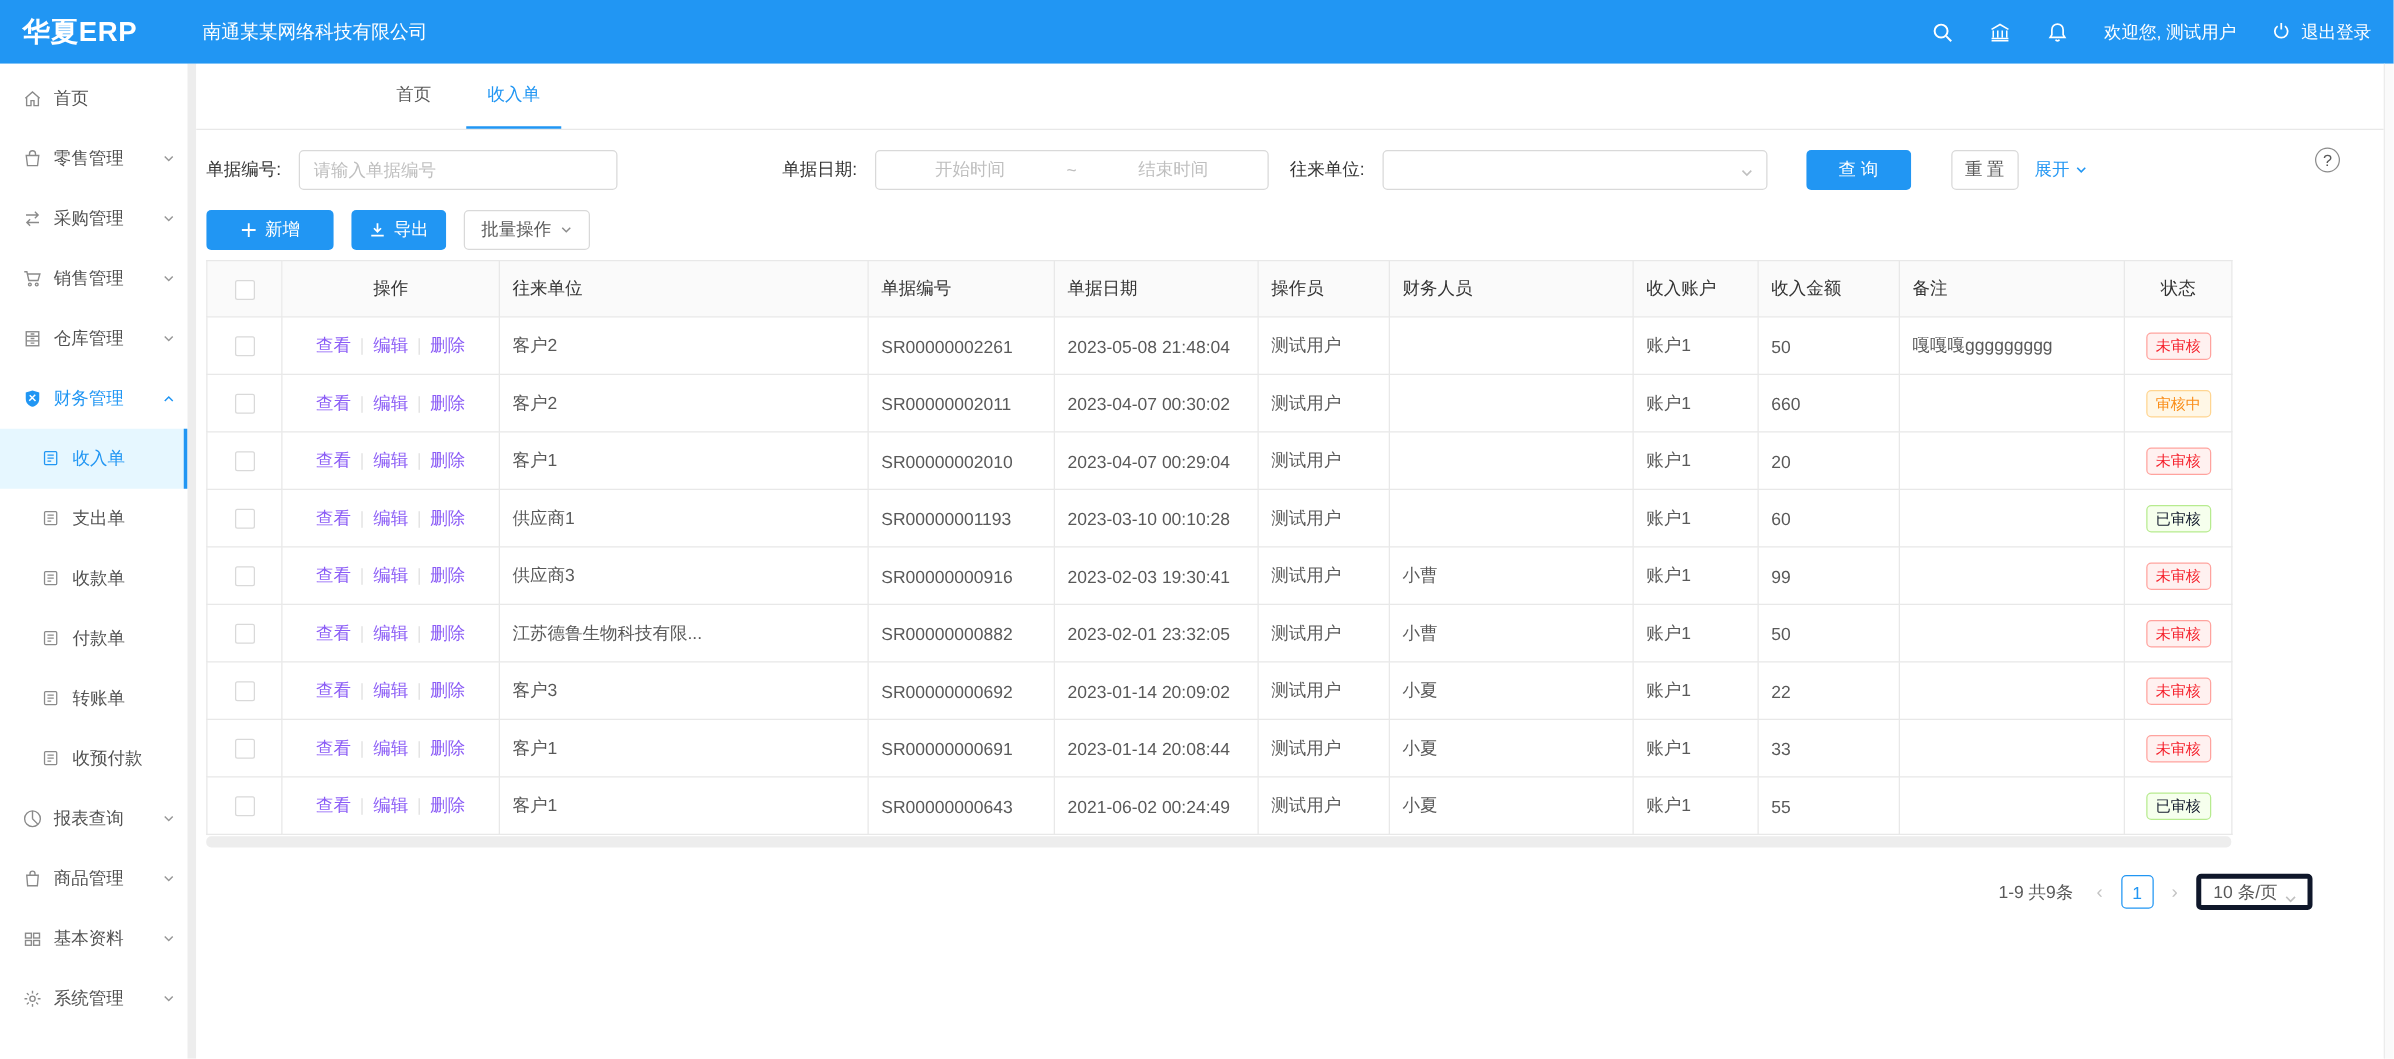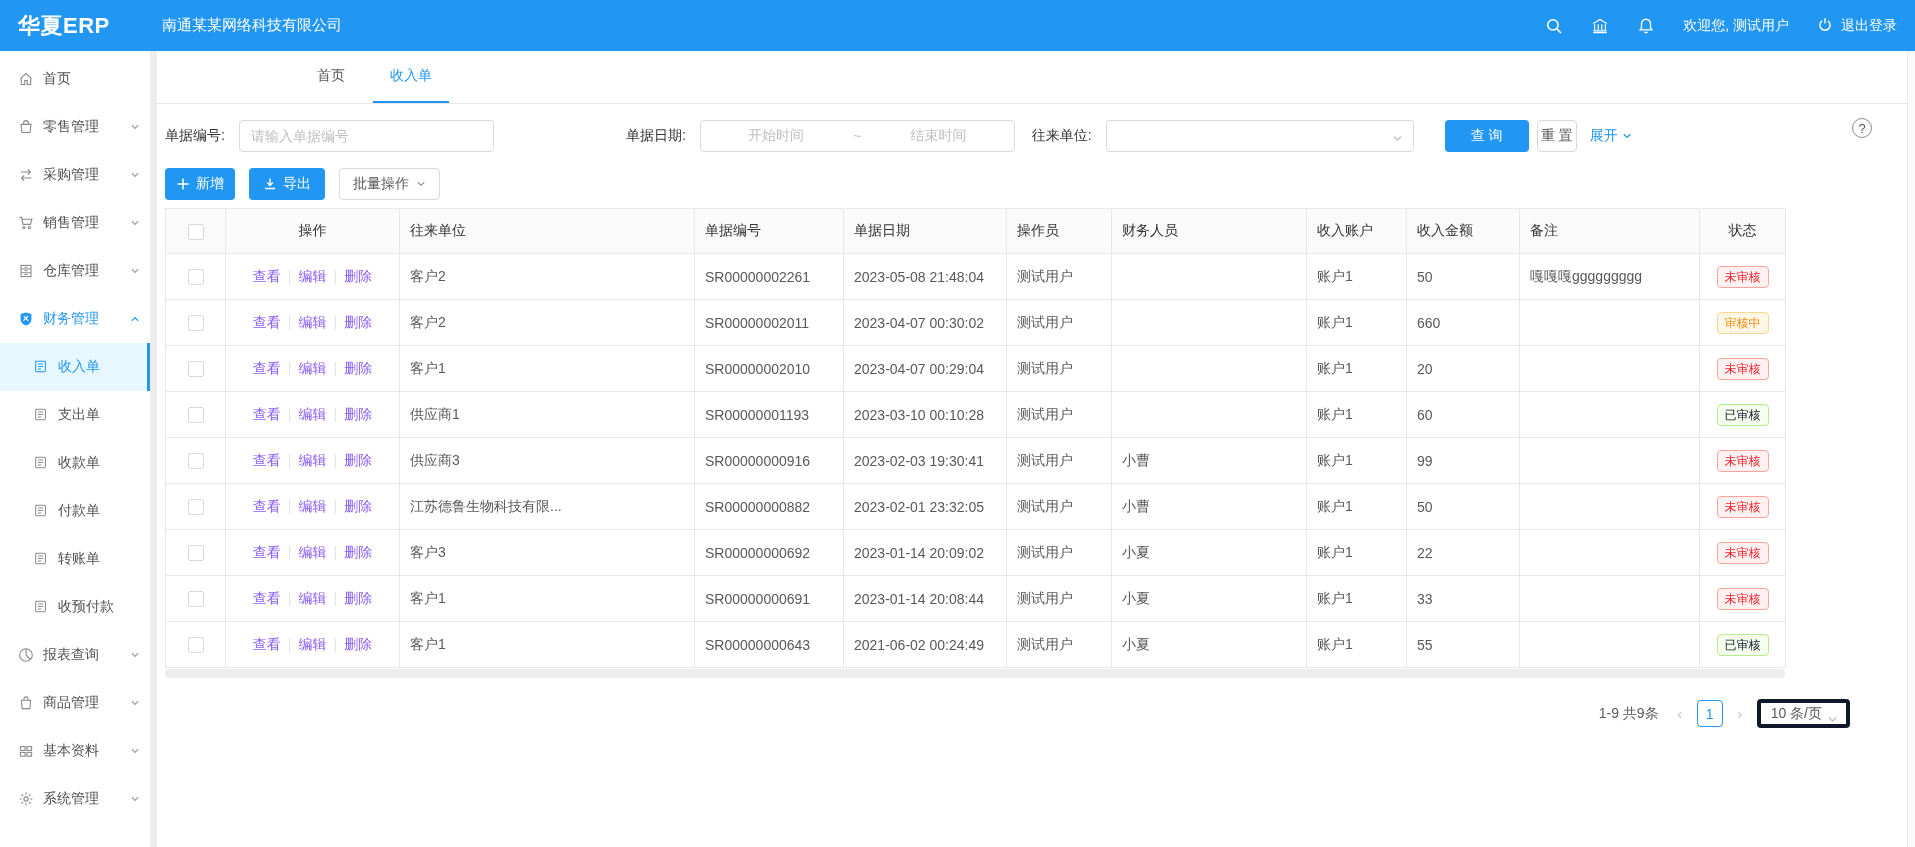--- a/index.html
+++ b/index.html
@@ -48,27 +48,27 @@
   #f-range .rp { flex:1; text-align:center; }
   #f-range .rsep { color:#bfbfbf; padding:0 2px; }
   #f-partner { width:308px; margin-left:14px; position:relative; }
   .sel-arrow { position:absolute; right:10px; top:10px; width:11px; height:11px; color:#c0c0c0; }
   .lbl-gap1 { margin-left:132px; }
   .lbl-gap2 { margin-left:17px; }
   .btn { height:32px; border-radius:4px; font-size:14px; display:inline-flex; align-items:center; justify-content:center; cursor:pointer; border:1px solid transparent; }
   .btn.primary { background:#2196f3; color:#fff; }
   .btn.plain { background:#fff; color:#595959; border-color:#d9d9d9; }
   #btn-search { width:84px; margin-left:31px; }
-  #btn-reset { width:40px; margin-left:8px;font-family:Liberation Serif, serif; }
+  #btn-reset { width:54px; margin-left:32px;font-family:Liberation Serif, serif; }
   .expand-link { margin-left:13px; color:#2196f3; font-size:14px; display:flex; align-items:center; gap:4px; cursor:pointer; }
   .expand-link .chev { color:#2196f3; margin:0; }
 
   
   .toolbar { display:flex; align-items:center; margin-top:16px; height:32px; }
-  #btn-add { margin-left:8px; padding:0 10px; gap:6px;align-items:center; }
+  #btn-add { margin-left:8px; padding:0 26px; gap:6px;align-items:center; }
   #btn-export { margin-left:14px; padding:0 13px; gap:6px; }
   #btn-batch { margin-left:14px; padding:0 13px; gap:7px; }
   .btn-ic { width:14px; height:14px; display:inline-flex; }
   .help-icon { position:absolute; top:14px; left:1695px; width:20px; height:20px; border:1px solid #8c8c8c; border-radius:50%; color:#595959; font-size:13px; display:flex; align-items:center; justify-content:center; cursor:pointer; }
 
   
   .tbl-wrap { margin-left:8px; margin-top:8px; width:1620px; }
   table { border-collapse:collapse; table-layout:fixed; width:1620px; font-size:14px; }
   th, td { border:1px solid #e8e8e8; padding:0 10px; overflow:hidden; white-space:nowrap; text-overflow:ellipsis; }
   thead th { background:#fafafa; height:45px; color:#333; font-weight:400; text-align:left; }

